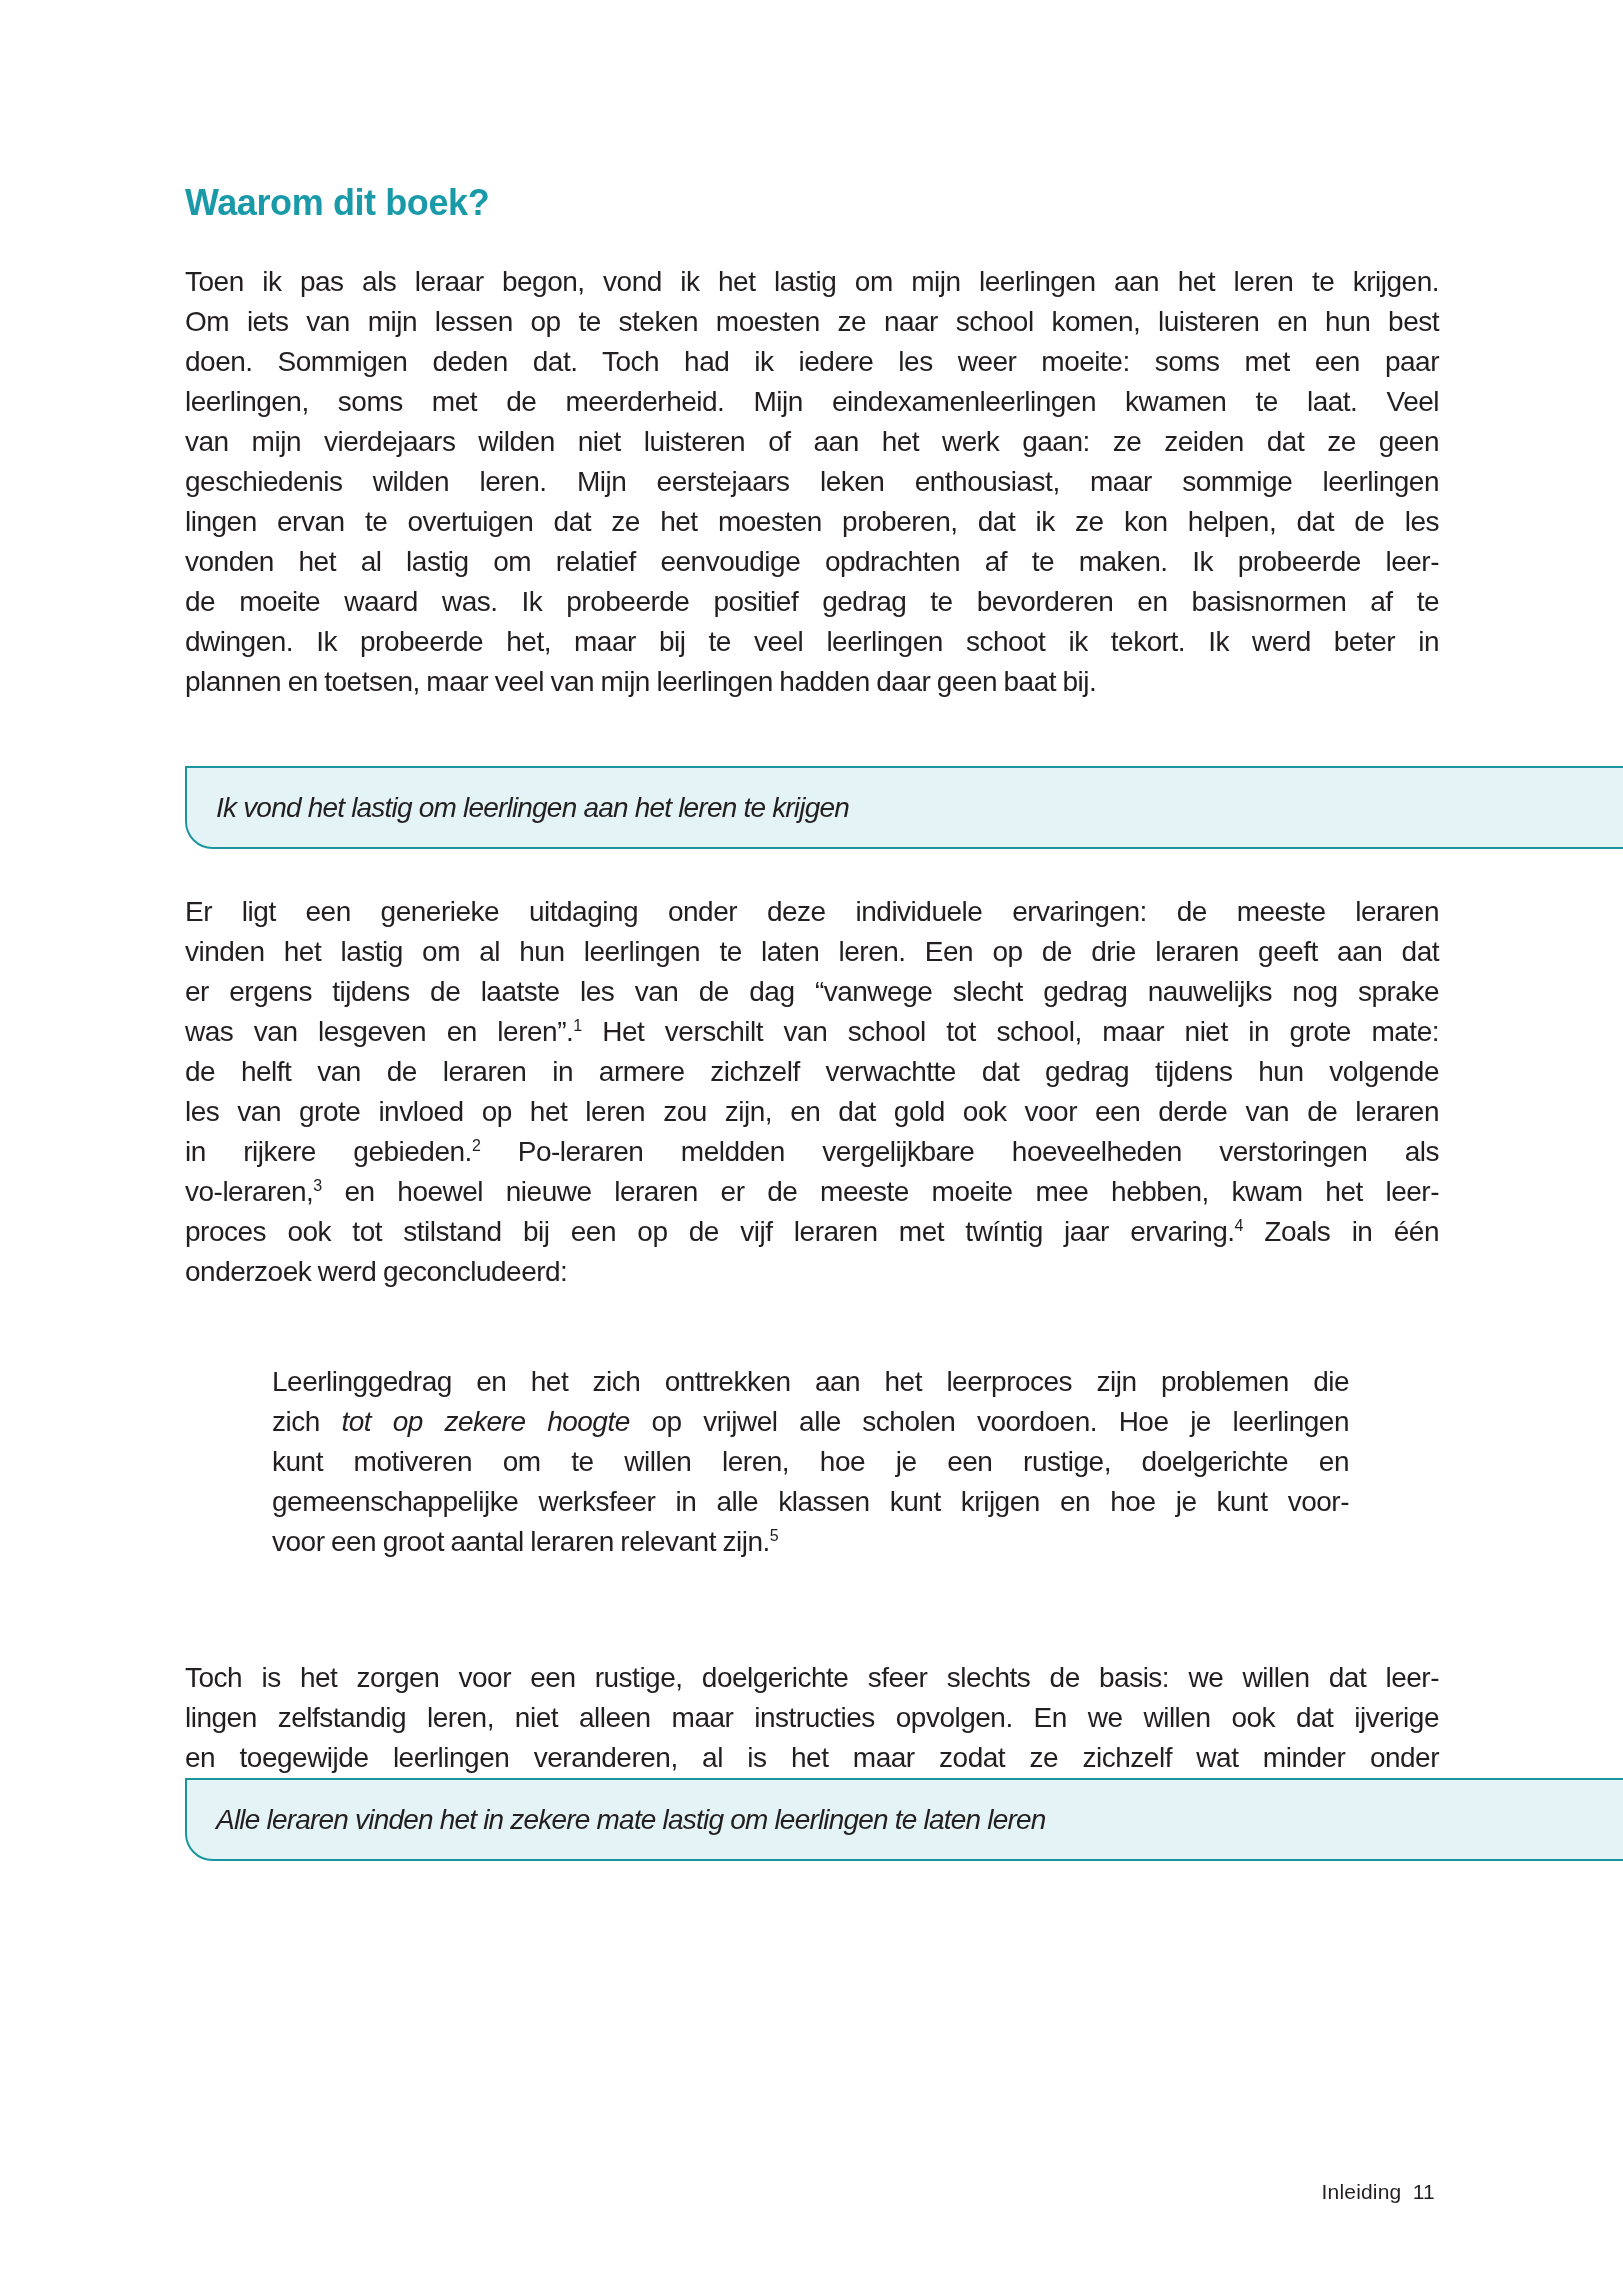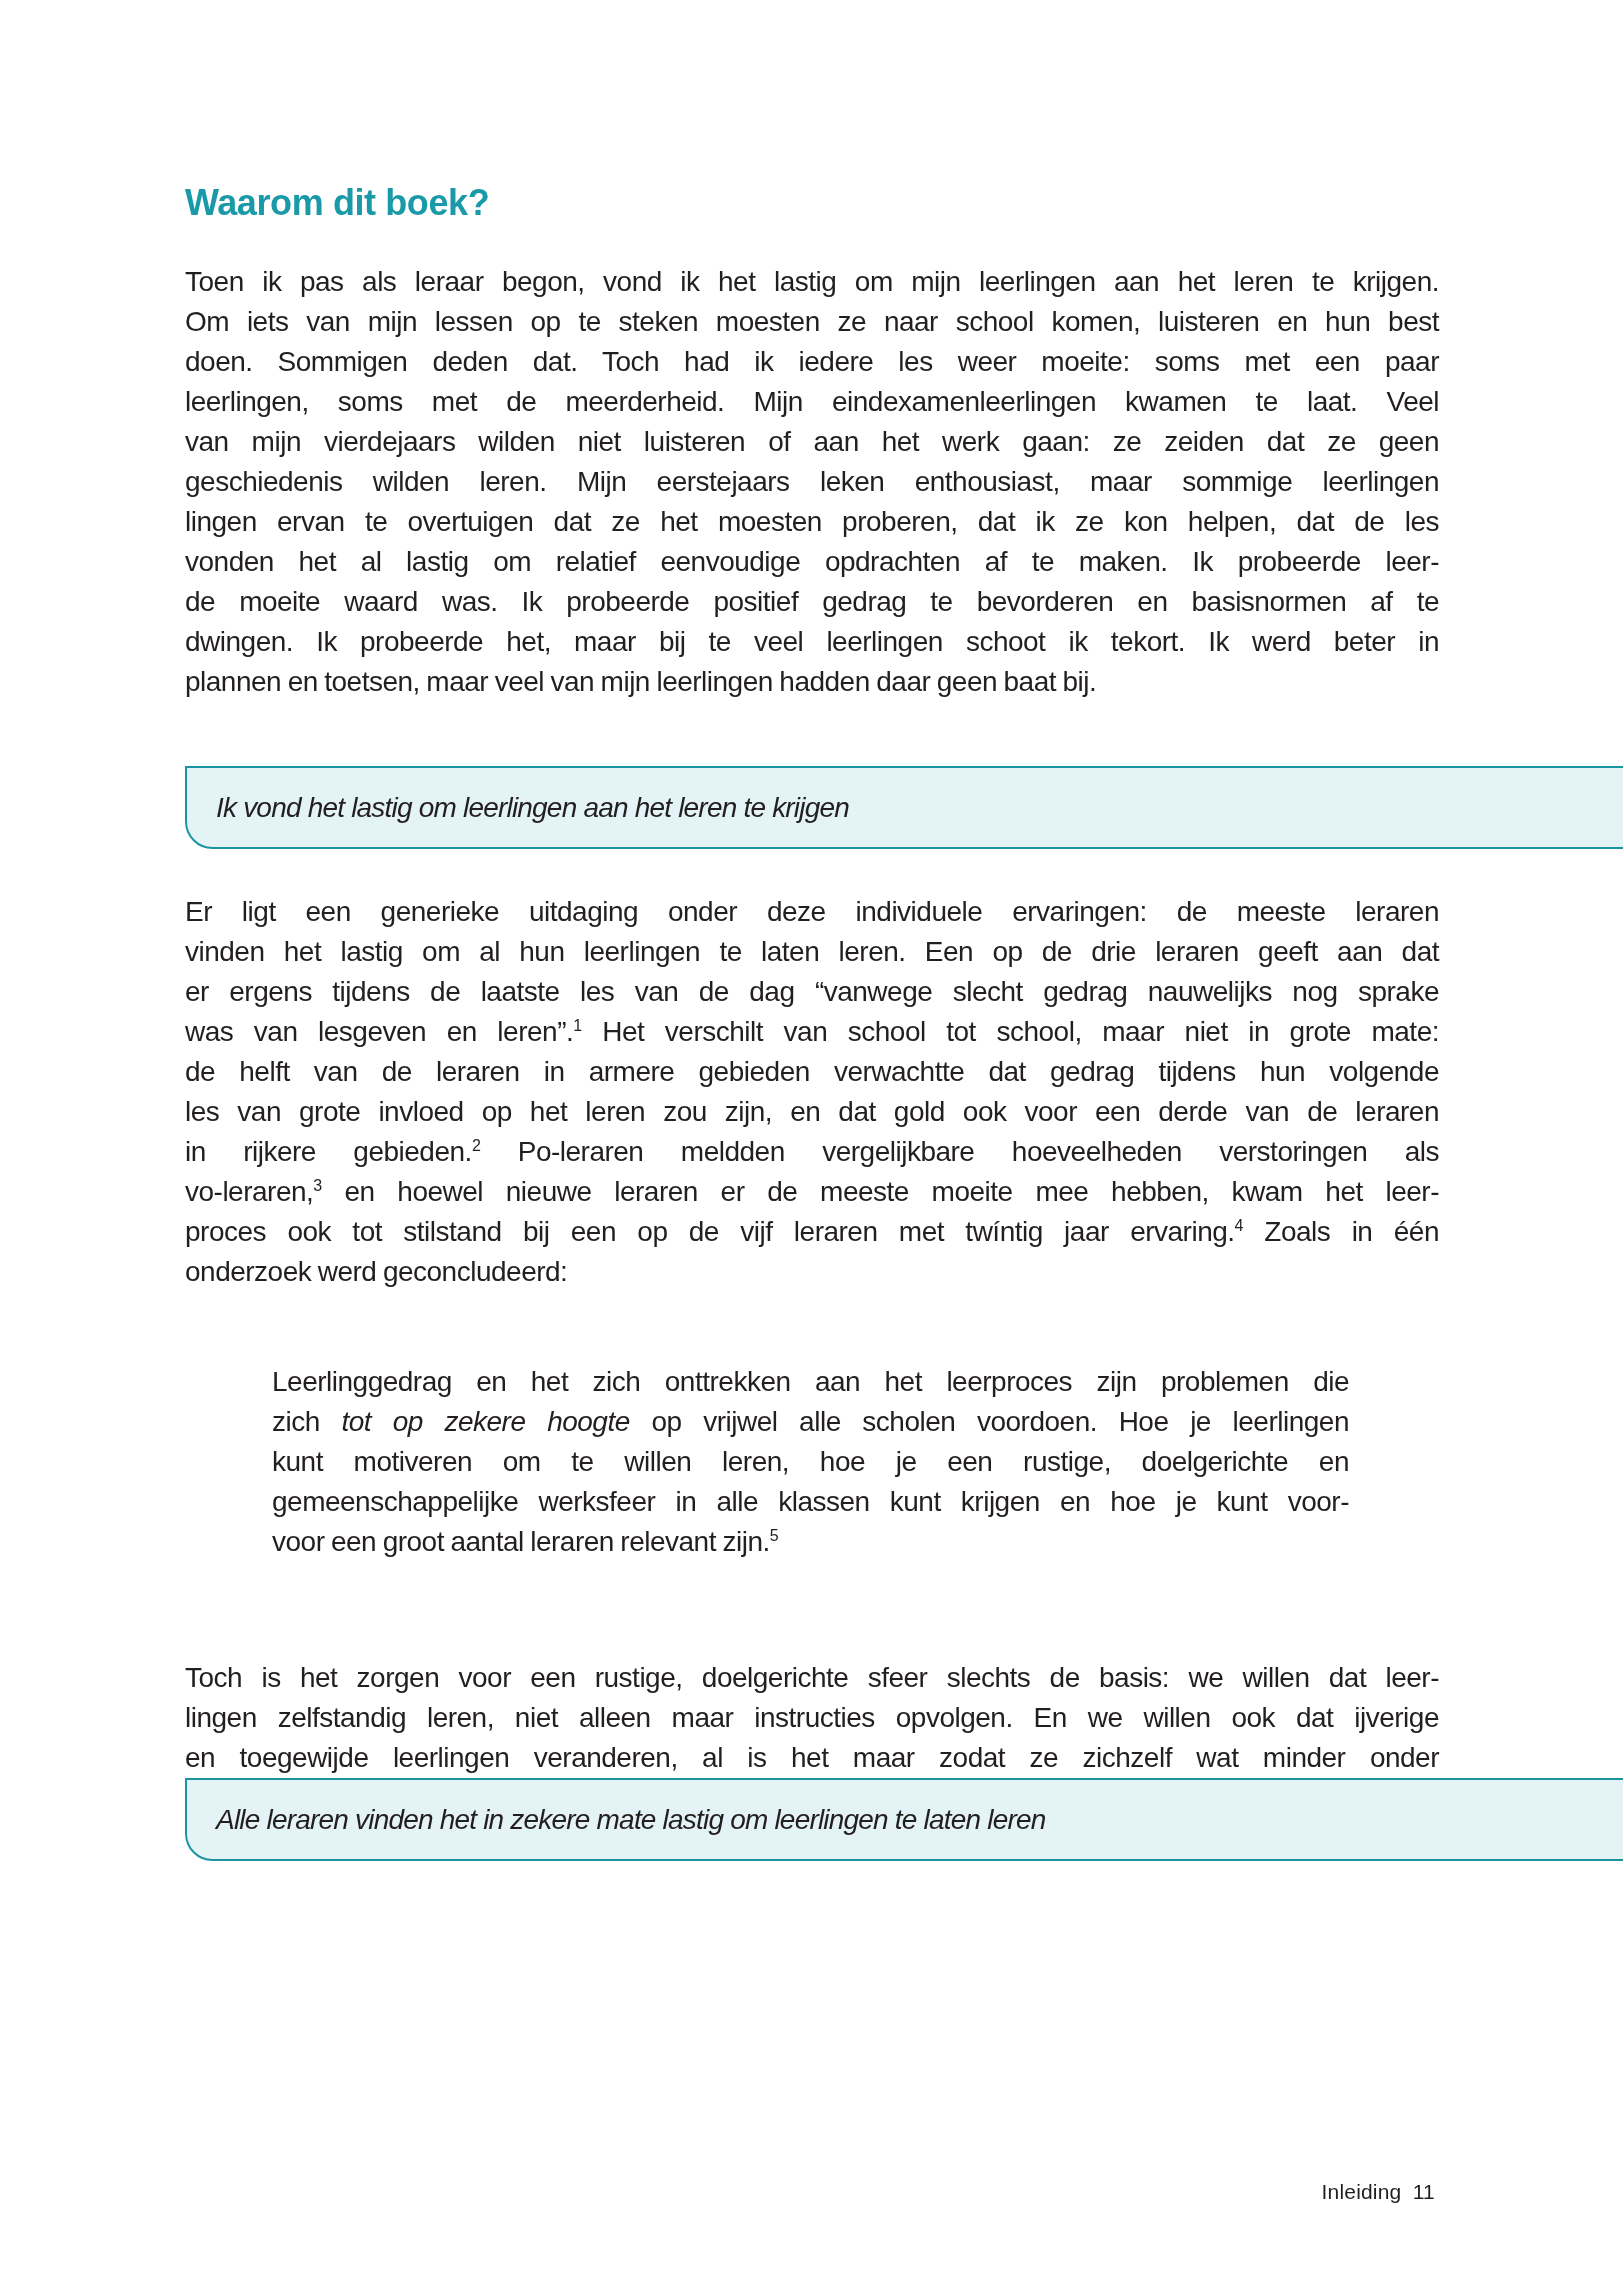--- a/index.html
+++ b/index.html
@@ -47,21 +47,21 @@
 
   <div class="callout" style="top:766px;">
     <div class="callout-text">Ik vond het lastig om leerlingen aan het leren te krijgen</div>
   </div>
 
   <div class="para" id="p2" style="top:892px;">
       <span class="line">Er ligt een generieke uitdaging onder deze individuele ervaringen: de meeste leraren</span>
       <span class="line">vinden het lastig om al hun leerlingen te laten leren. Een op de drie leraren geeft aan dat</span>
       <span class="line">er ergens tijdens de laatste les van de dag “vanwege slecht gedrag nauwelijks nog sprake</span>
       <span class="line"><span>was van lesgeven en leren”.</span><sup>1</sup><span> Het verschilt van school tot school, maar niet in grote mate:</span></span>
-      <span class="line">de helft van de leraren in armere gebieden verwachtte dat gedrag tijdens hun volgende</span>
+      <span class="line">de helft van de leraren in armere zichzelf verwachtte dat gedrag tijdens hun volgende</span>
       <span class="line">les van grote invloed op het leren zou zijn, en dat gold ook voor een derde van de leraren</span>
       <span class="line"><span>in rijkere gebieden.</span><sup>2</sup><span> Po-leraren meldden vergelijkbare hoeveelheden verstoringen als</span></span>
       <span class="line"><span>vo-leraren,</span><sup>3</sup><span> en hoewel nieuwe leraren er de meeste moeite mee hebben, kwam het leer-</span></span>
       <span class="line"><span>proces ook tot stilstand bij een op de vijf leraren met twíntig jaar ervaring.</span><sup>4</sup><span> Zoals in één</span></span>
       <span class="line last">onderzoek werd geconcludeerd:</span>
     </div>
 
   <div class="quote" id="q1" style="top:1362px;">
       <span class="line">Leerlinggedrag en het zich onttrekken aan het leerproces zijn problemen die</span>
       <span class="line"><span>zich </span><em>tot op zekere hoogte</em><span> op vrijwel alle scholen voordoen. Hoe je leerlingen</span></span>

